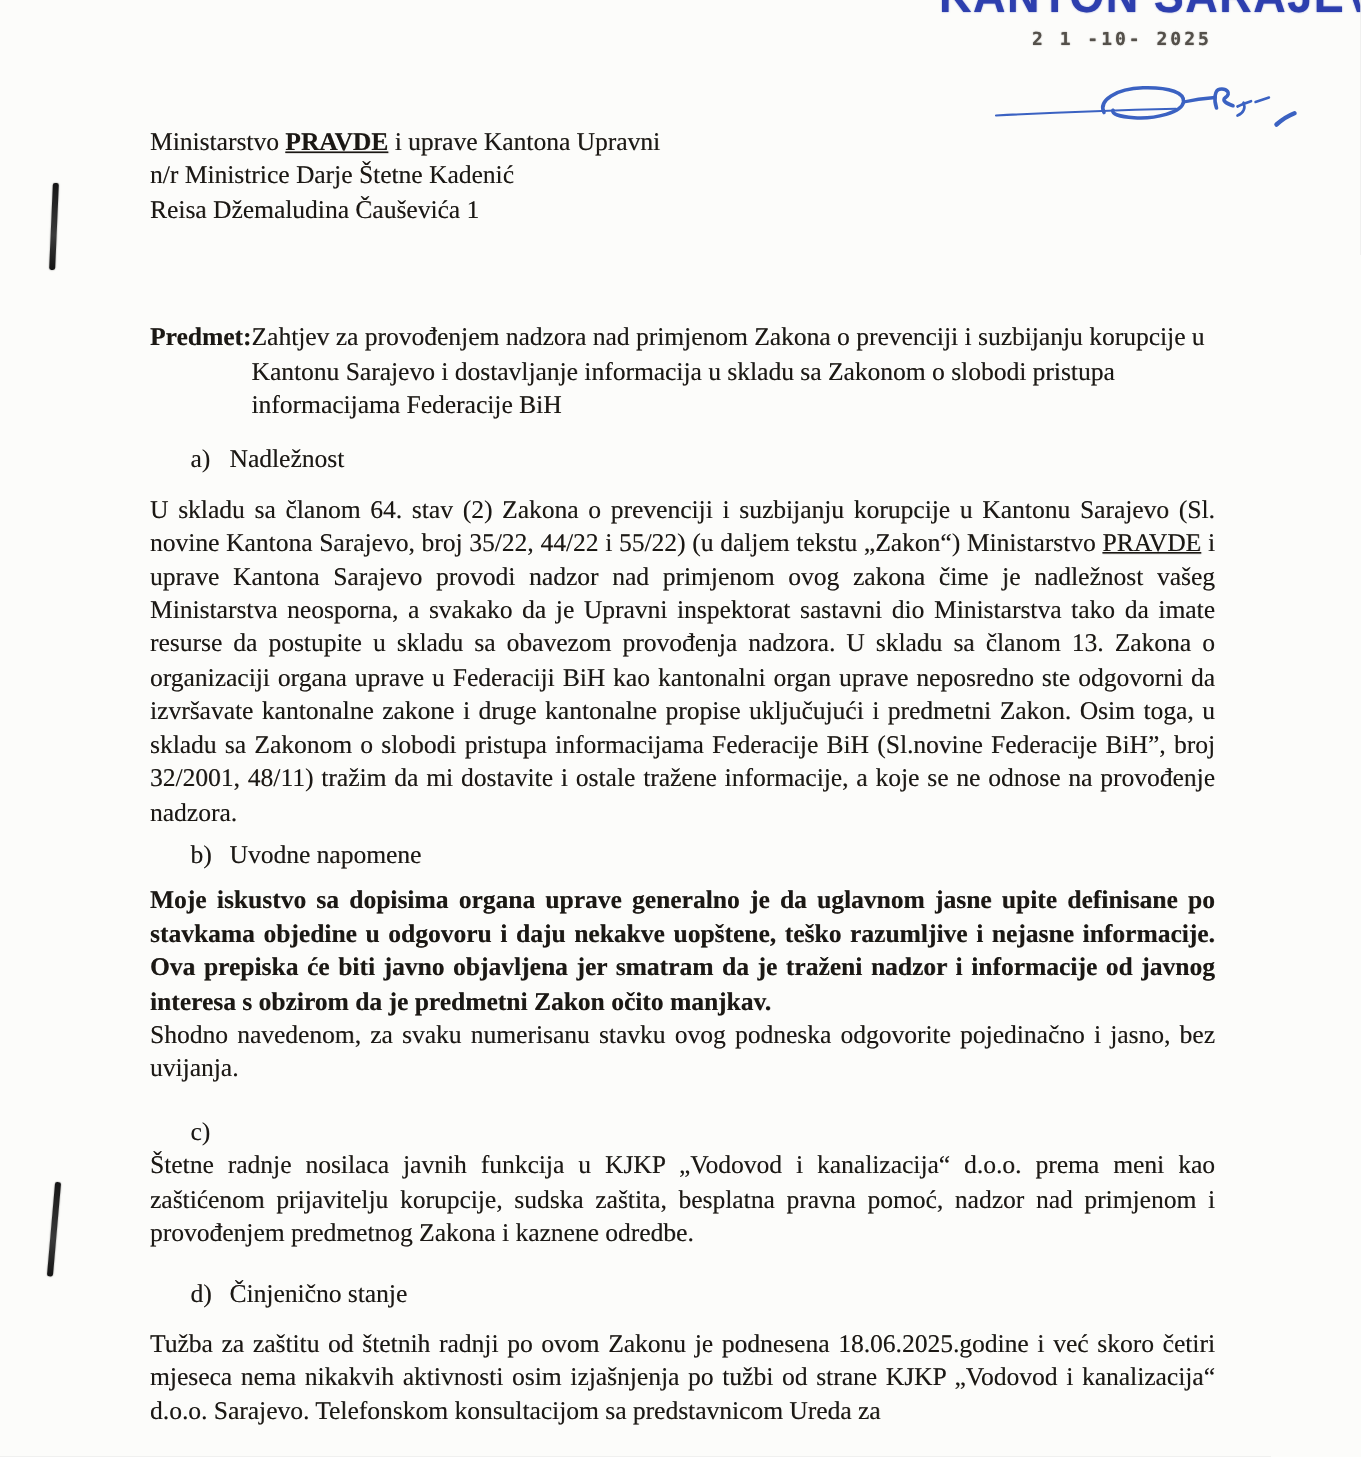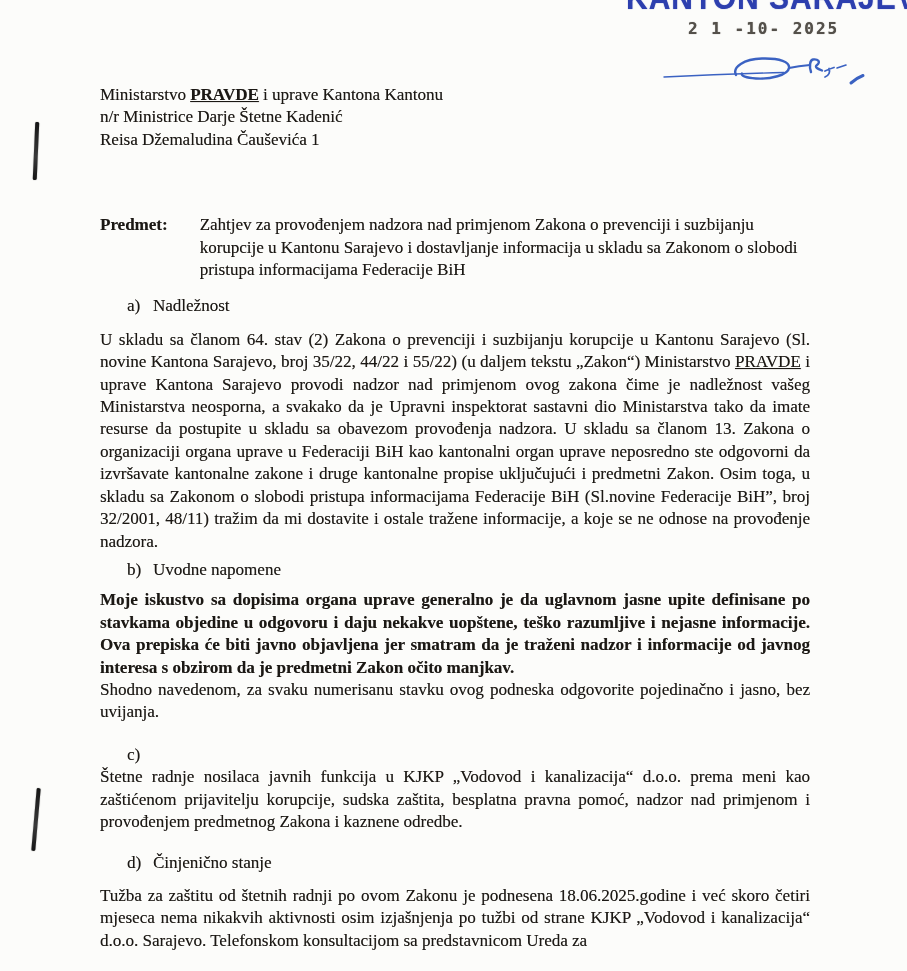--- a/index.html
+++ b/index.html
@@ -19,39 +19,39 @@
     position:absolute;left:626px;top:-19px;width:250px;
     font-family:"Liberation Sans", sans-serif;
     font-weight:bold;font-size:30px;letter-spacing:1px;
     transform:scaleY(1.08);
     text-shadow:0 0 1px rgba(40,55,170,.7);
     white-space:nowrap;
   }
   .stamp-date{
     position:absolute;left:688px;top:19px;
     font-family:"DejaVu Sans Mono", monospace;
-    font-weight:bold;font-size:16px;letter-spacing:2px;
+    font-weight:bold;font-size:12px;letter-spacing:2px;
     text-shadow:0 0 0.8px rgba(80,76,70,.8);
     white-space:nowrap;
   }
   .signature{position:absolute;left:658px;top:46px;width:212px;height:52px;}
   .staple{
     position:absolute;width:4px;background:linear-gradient(180deg,#151515,#3a3a3a 60%,#141414);
     border-radius:1.5px;box-shadow:0 0 1px rgba(0,0,0,.6);
   }
   .staple-1{left:34px;top:122px;height:58px;transform:rotate(2.5deg);}
   .staple-2{left:34px;top:788px;height:63px;transform:rotate(5deg);}
   
   .content{position:absolute;left:100px;top:84px;width:710px;line-height:22.4px;}
   .recipient p{margin:0;}
   .emph{font-weight:bold;text-decoration:underline;}
   .emph-thin{text-decoration:underline;}
   .subject{display:flex;margin:63px 0 0 0;justify-content:center;}
   .subject .label{flex:0 0 64px;font-weight:bold;}
-  .subject .text{flex:1;margin-left:32px;}
+  .subject .text{flex:1;}
   .sec-heading{display:flex;margin:14px 0 0 0;padding-left:27px;}
   .sec-heading .marker{flex:0 0 26px;}
   .para{margin:11px 0 0 0;text-align:justify;}
   .para.tight{margin-top:0;}
   .h-b{margin-top:6px;}  .p-b{margin-top:8px;font-weight:bold;}
   .h-c{margin-top:20px;} .p-c{margin-top:0;}
   .h-d{margin-top:19px;} .p-d{margin-top:10px;}
 </style>
 </head>
 <body>
@@ -72,21 +72,21 @@
       <path d="M193,37 C197,33.5 201,31 205,29.5" stroke-width="3"></path>
     </g>
   </svg>
 
   <div class="staple staple-1"></div>
   <div class="staple staple-2"></div>
 
   <div class="content">
 
     <div class="recipient">
-      <p><span>Ministarstvo </span><span class="emph">PRAVDE</span><span> i uprave Kantona Kantonu</span></p>
+      <p><span>Ministarstvo </span><span class="emph">PRAVDE</span><span> i uprave Kantona Upravni</span></p>
       <p>n/r Ministrice Darje Štetne Kadenić</p>
       <p>Reisa Džemaludina Čauševića 1</p>
     </div>
 
     <div class="subject">
       <span class="label">Predmet:</span>
       <span class="text">Zahtjev za provođenjem nadzora nad primjenom Zakona o prevenciji i suzbijanju korupcije u Kantonu Sarajevo i dostavljanje informacija u skladu sa Zakonom o slobodi pristupa informacijama Federacije BiH</span>
     </div>
 
     <div class="sec-heading">

